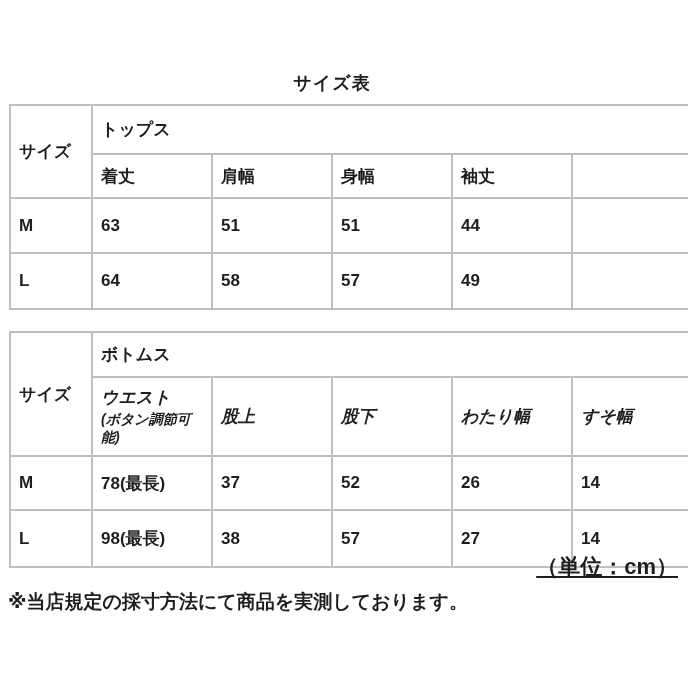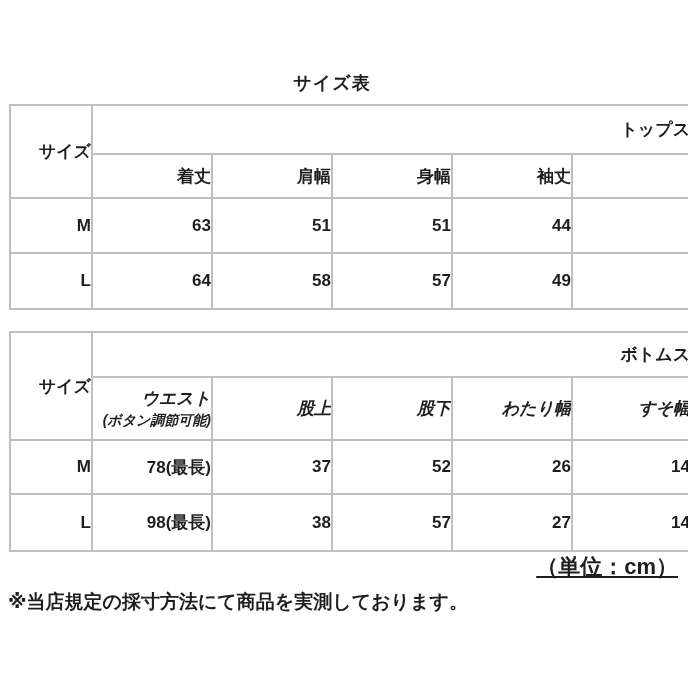--- a/index.html
+++ b/index.html
@@ -34,25 +34,25 @@
     left: 9px;
     width: 681px;
     border-collapse: collapse;
     table-layout: fixed;
     background: #ffffff;
   }
   table.tops-table    { top: 104px; }
   table.bottoms-table { top: 331px; }
   .size-table td {
     border: 2px solid #bfbfbf;
-    text-align: right;
+    text-align: left;
     vertical-align: middle;
     font-size: 17px;
     font-weight: bold;
-    padding: 0;
+    padding: 8px;
     color: #1e1e1e;
     overflow: hidden;
   }
   .tops-table tr.group-row    { height: 49px; }
   .tops-table tr.colhead-row  { height: 44px; }
   .tops-table tr.row-m        { height: 55px; }
   .tops-table tr.row-l        { height: 56px; }
   .bottoms-table tr.group-row   { height: 45px; }
   .bottoms-table tr.colhead-row { height: 63px; font-style: italic; }
   .bottoms-table tr.row-m       { height: 54px; }

